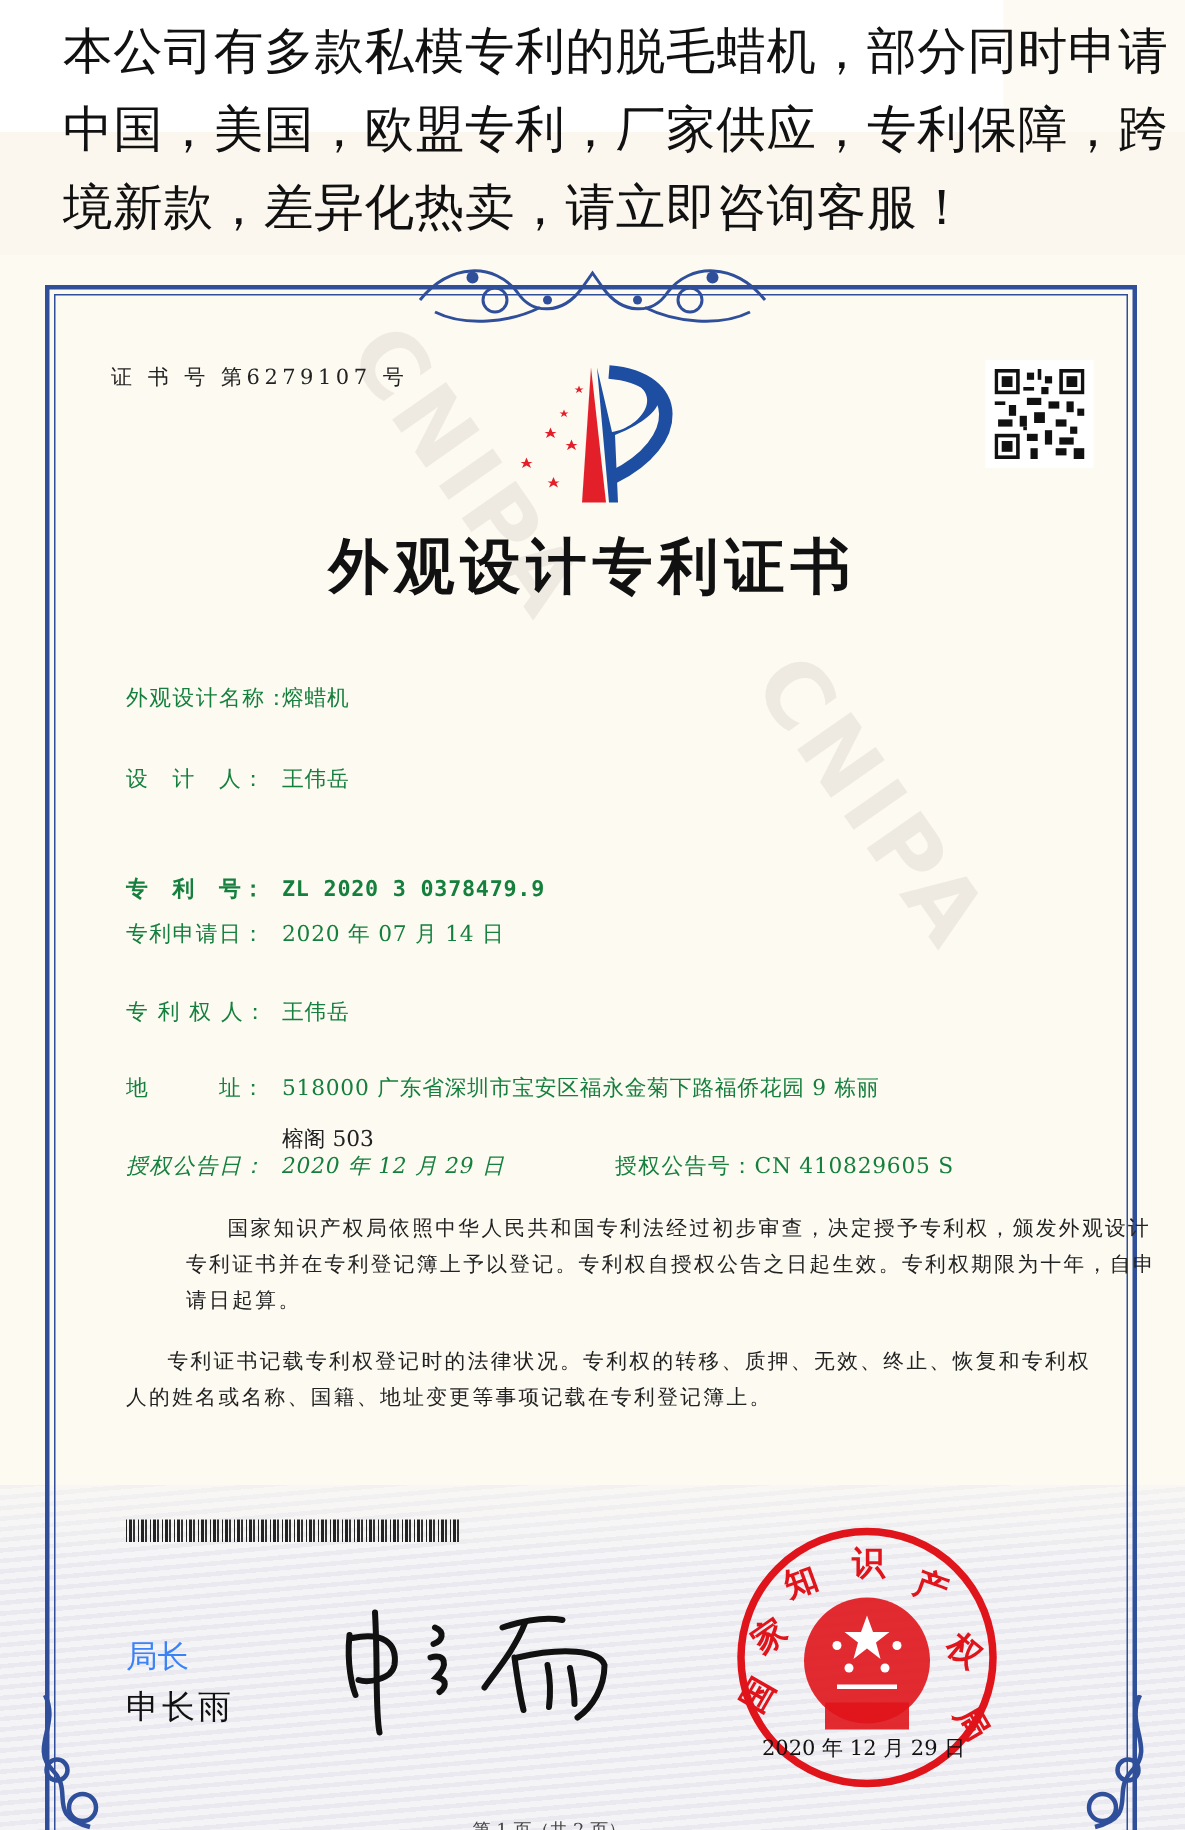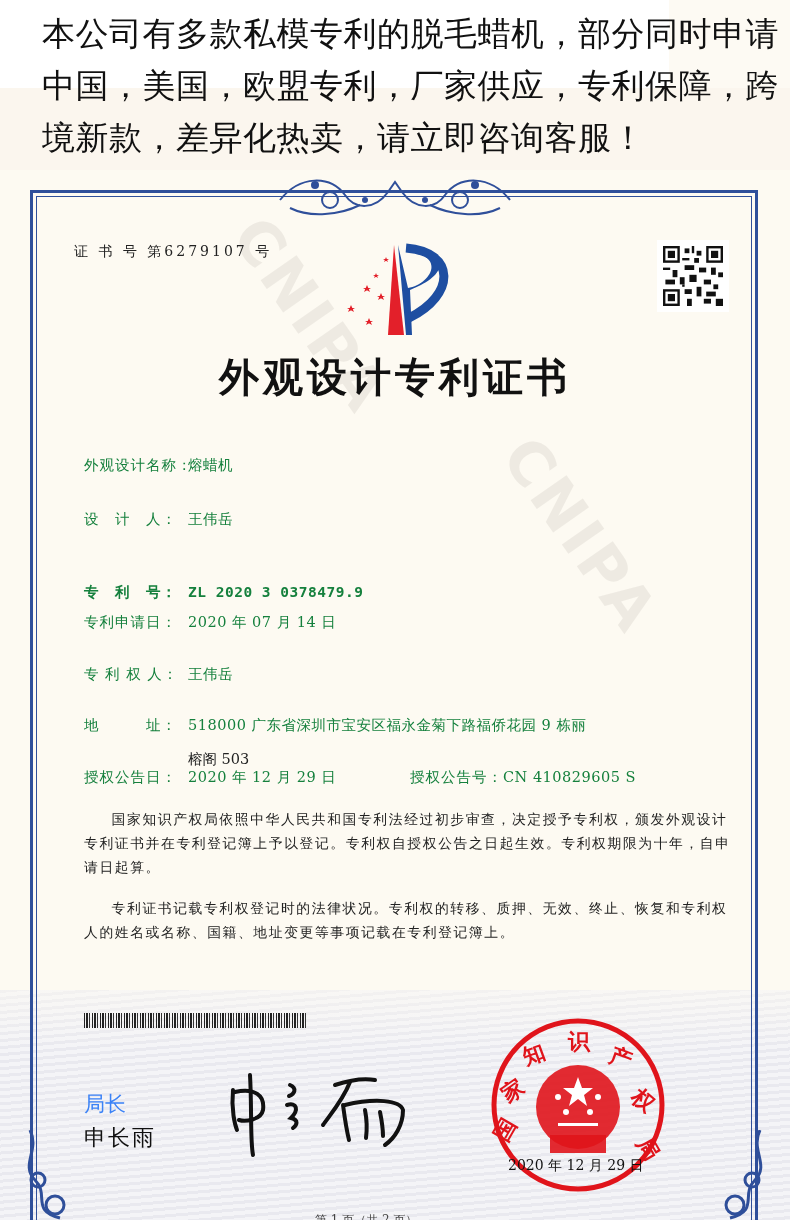--- a/index.html
+++ b/index.html
@@ -171,28 +171,28 @@
 <div class="field" style="top:613px;">
   <span class="lbl">专利申请日：</span><span class="val">2020 年 07 月 14 日</span>
 </div>
 <div class="field" style="top:665px;">
   <span class="lbl">专 利 权 人：</span><span class="val">王伟岳</span>
 </div>
 <div class="field" style="top:716px;">
   <span class="lbl">地　　　址：</span><span class="val">518000  广东省深圳市宝安区福永金菊下路福侨花园 9 栋丽</span>
 </div>
 <div class="addr-line2" style="top:710px;margin-top:40px;">榕阁 503</div>
-<div class="field" style="top:768px;">
+<div class="field" style="top:768px;font-style:italic;">
   <span class="lbl">授权公告日：</span><span class="val">2020 年 12 月 29 日</span>
 </div>
 <div class="field" style="top:768px; left:410px;">
   <span style="letter-spacing:1px;text-align:center;">授权公告号：</span><span class="val">CN 410829605 S</span>
 </div>
 
-<div class="para" style="top:807px;">国家知识产权局依照中华人民共和国专利法经过初步审查，决定授予专利权，颁发外观设计专利证书并在专利登记簿上予以登记。专利权自授权公告之日起生效。专利权期限为十年，自申请日起算。</div>
+<div class="para" style="top:807px;margin-left:40px;">国家知识产权局依照中华人民共和国专利法经过初步审查，决定授予专利权，颁发外观设计专利证书并在专利登记簿上予以登记。专利权自授权公告之日起生效。专利权期限为十年，自申请日起算。</div>
 <div class="para" style="top:880px;margin-top:16px;">专利证书记载专利权登记时的法律状况。专利权的转移、质押、无效、终止、恢复和专利权人的姓名或名称、国籍、地址变更等事项记载在专利登记簿上。</div>
 
 <div class="barcode"></div>
 
 <div class="chief-title">局长</div>
 <div class="chief-name">申长雨</div>
 
 <svg class="signature" viewBox="0 0 190 90">
   <g fill="none" stroke="#111" stroke-width="4" stroke-linecap="round">
     <path d="M8 20 C 6 40, 10 55, 12 60"></path>

